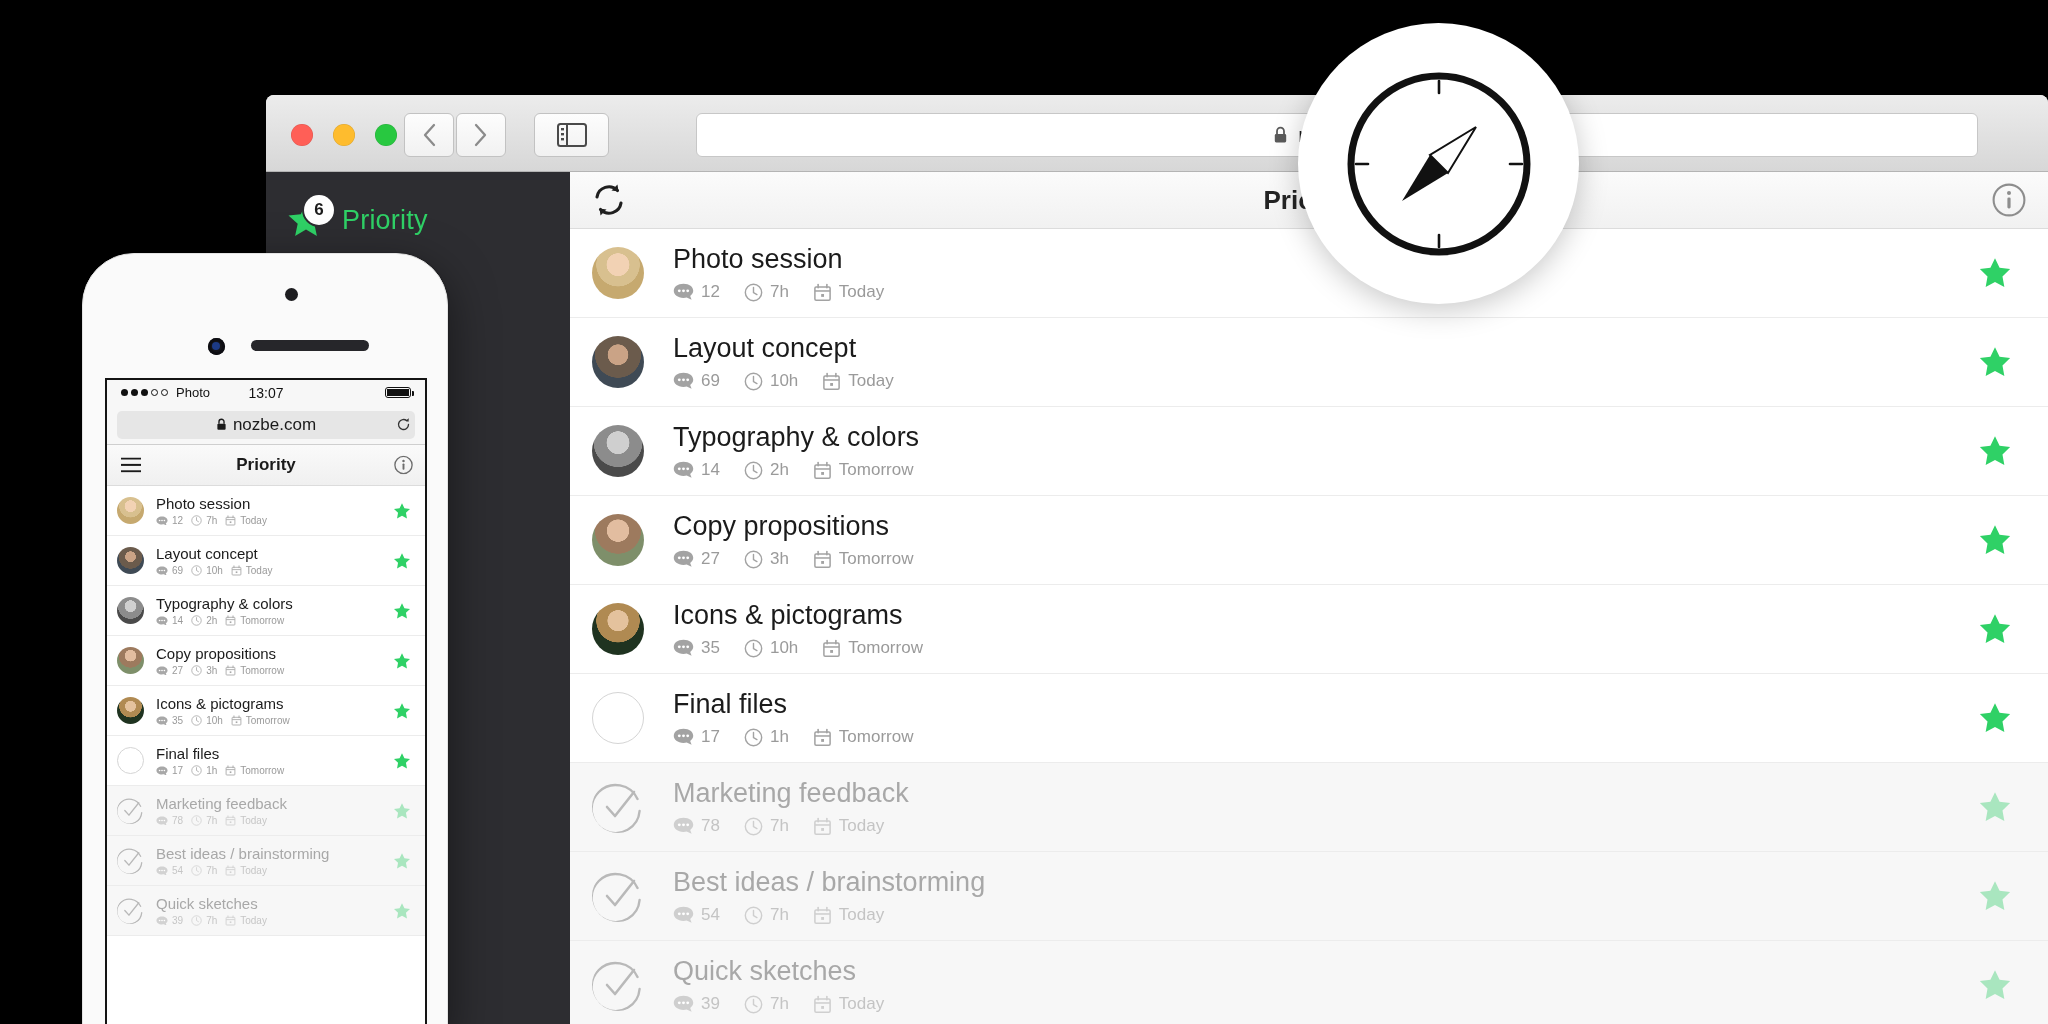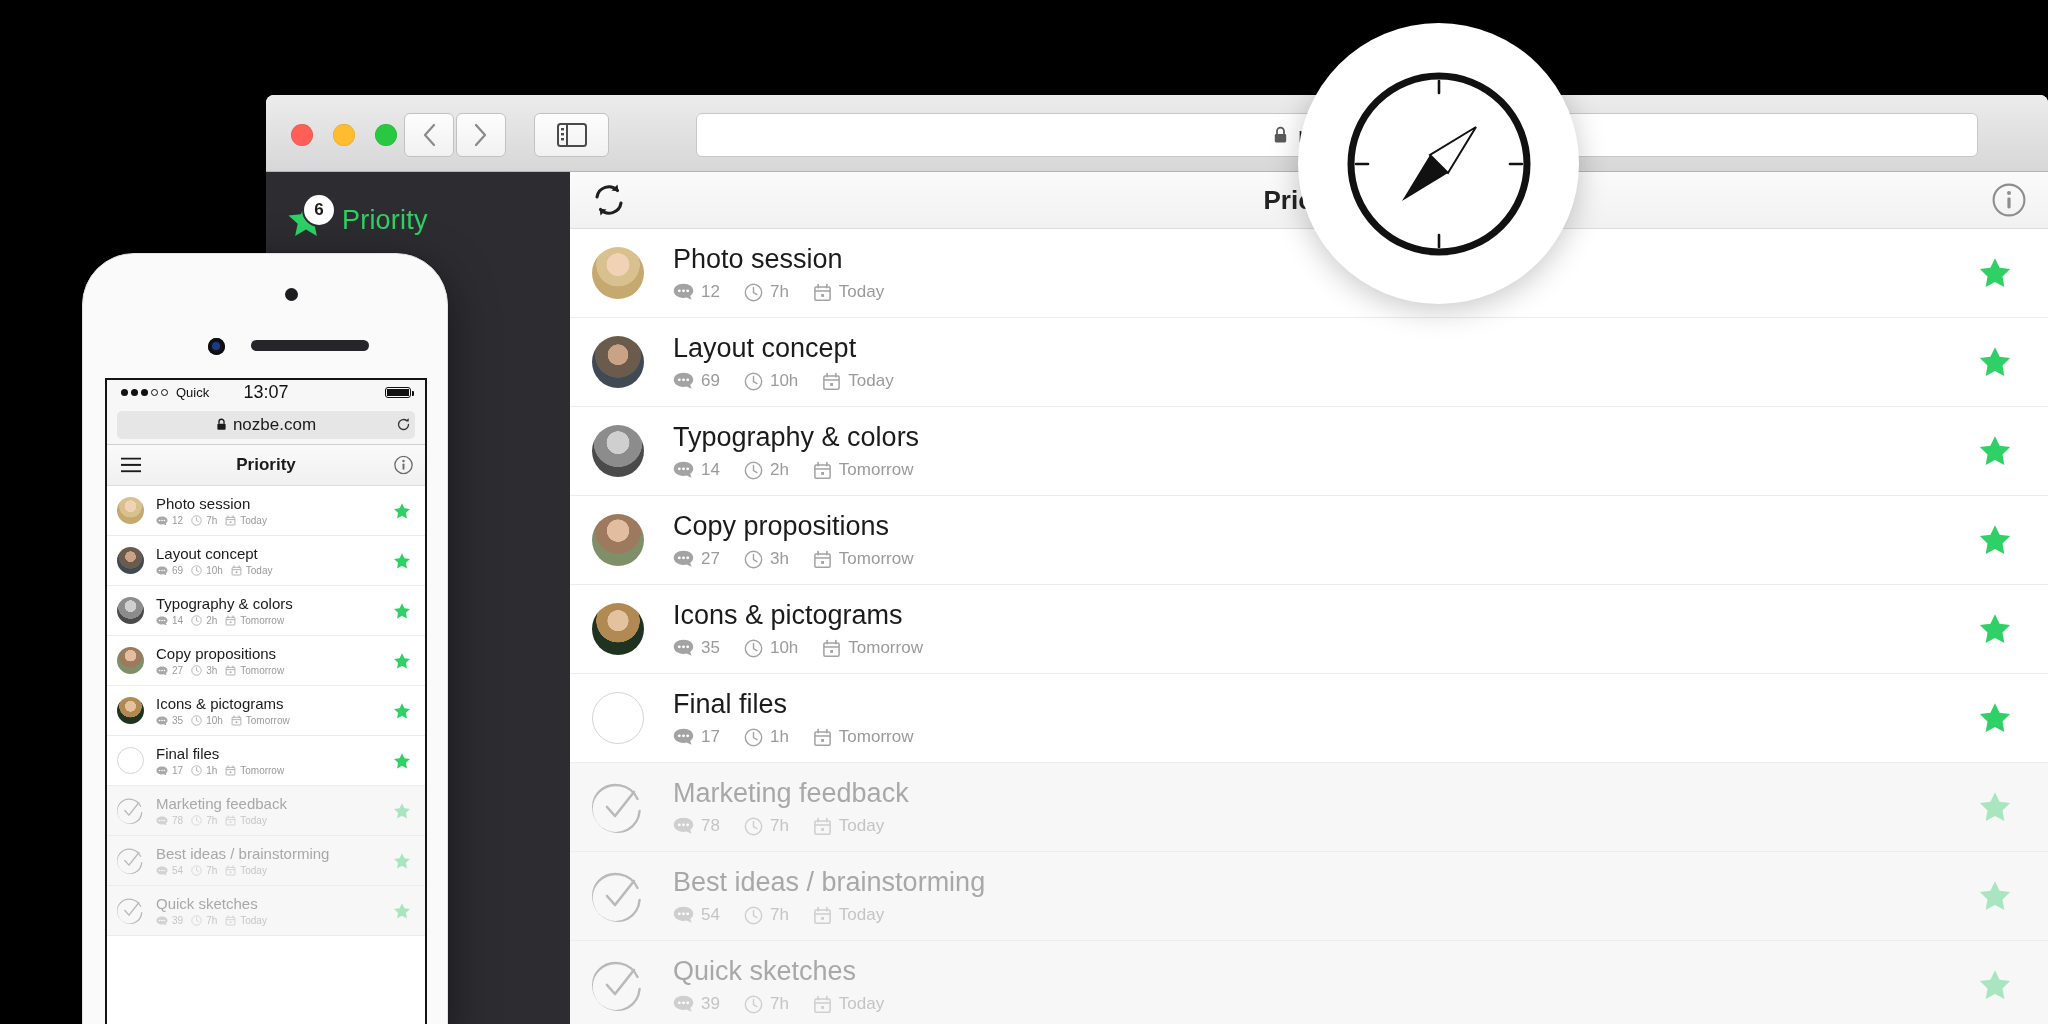--- a/index.html
+++ b/index.html
@@ -110,21 +110,21 @@
     background:#fff; overflow:hidden; border:2px solid #141414; border-bottom:none;
   }
   #phone-statusbar {
     height:25px; background:#f7f7f7; display:flex; align-items:center;
     padding:0 14px; font-size:13px; color:#111; position:relative;
   }
   .signal-dots { display:flex; gap:3px; align-items:center; margin-right:8px; }
   .sdot { width:7px; height:7px; border-radius:50%; background:#111; }
   .sdot.off { background:transparent; border:1.2px solid #111; }
   #phone-carrier { font-size:13px; }
-  #phone-time { position:absolute; left:0; right:0; text-align:center; font-size:18px; font-weight:500; }
+  #phone-time { position:absolute; left:0; right:0; text-align:center; font-size:14px; font-weight:500; }
   #phone-battery { position:absolute; right:14px; width:26px; height:11px;
                    border:1.4px solid #111; border-radius:3px; }
   #phone-battery::before { content:""; position:absolute; left:1px; top:1px; bottom:1px; right:1px; background:#111; }
   #phone-battery::after { content:""; position:absolute; right:-4px; top:3px; width:2px; height:5px; background:#111; border-radius:0 1px 1px 0; }
 
   #phone-urlbar {
     height:40px; background:#f7f7f7; border-bottom:1px solid #cfcfcf;
     display:flex; align-items:center; padding:0 10px; position:relative;
   }
   #phone-url-field {
@@ -697,21 +697,21 @@
     <div id="phone-screen">
 
       <div id="phone-statusbar">
         <div class="signal-dots">
           <span class="sdot"></span>
             <span class="sdot"></span>
             <span class="sdot"></span>
           <span class="sdot off"></span>
             <span class="sdot off"></span>
         </div>
-        <span id="phone-carrier">Quick</span>
+        <span id="phone-carrier">Photo</span>
         <span id="phone-time">13:07</span>
         <span id="phone-battery"></span>
       </div>
 
       <div id="phone-urlbar">
         <div id="phone-url-field">
           <span>
             <svg width="11" height="13" viewBox="0 0 15 18">
               <path d="M4 8 V5.2 a3.5 3.5 0 0 1 7 0 V8" fill="none" stroke="#1b1b1b" stroke-width="1.9"></path>
               <rect x="1.8" y="8" width="11.4" height="8.4" rx="1.4" fill="#1b1b1b"></rect>

